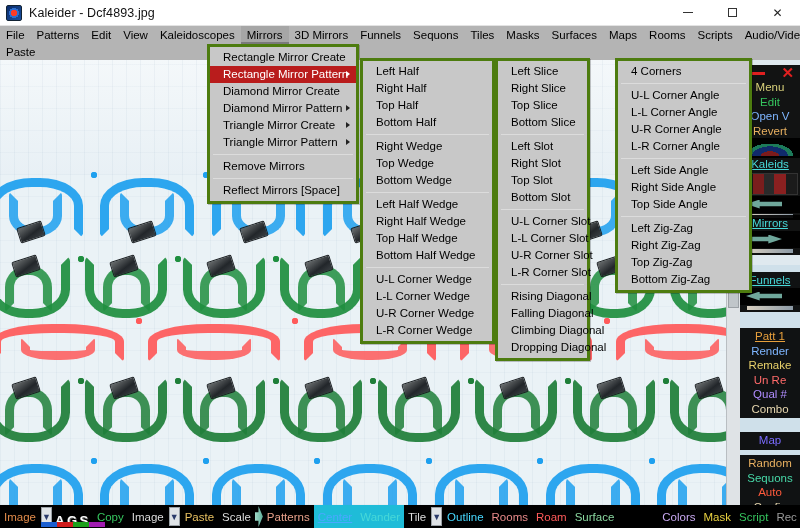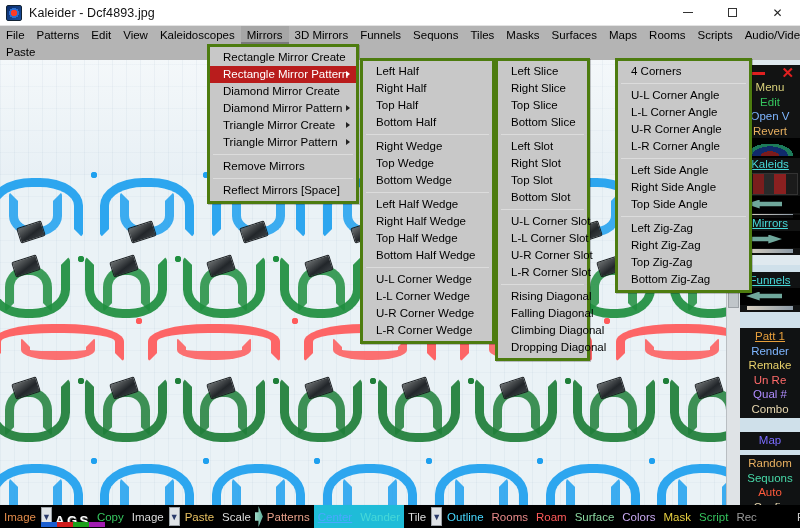--- a/index.html
+++ b/index.html
@@ -660,21 +660,21 @@
       <div class="bt bt-swatchA"></div>
       <div class="bt" style="color: rgb(232, 160, 138);">Patterns</div>
       <div class="bt" style="color: rgb(74, 168, 255); text-decoration: underline; background: rgb(31, 188, 216);">Center</div>
       <div class="bt" style="color: rgb(71, 216, 216); background: rgb(31, 188, 216);">Wander</div>
       <div class="bt" style="color: rgb(220, 220, 220);">Tile</div>
       <div class="bt-combo">▼</div>
       <div class="bt" style="color: rgb(71, 216, 255);">Outline</div>
       <div class="bt" style="color: rgb(232, 138, 138);">Rooms</div>
       <div class="bt" style="color: rgb(255, 90, 90);">Roam</div>
       <div class="bt" style="color: rgb(138, 216, 160);">Surface</div>
-      <div class="bt" style="color: rgb(200, 168, 240);">Colors</div>
+      <div class="bt" style="color: rgb(200, 168, 240); margin-left: 40px;">Colors</div>
       <div class="bt" style="color: rgb(232, 208, 64);">Mask</div>
       <div class="bt" style="color: rgb(53, 196, 94);">Script</div>
       <div class="bt" style="color: rgb(154, 154, 154);">Rec</div>
       <div class="bt" style="color: rgb(200, 200, 200); margin-left: 32px;">Play</div>
       <div class="bt bt-pos">
         <span>Tile Pos.  </span>
       </div>
       <div class="bt-logo"></div>
     </div>
 

